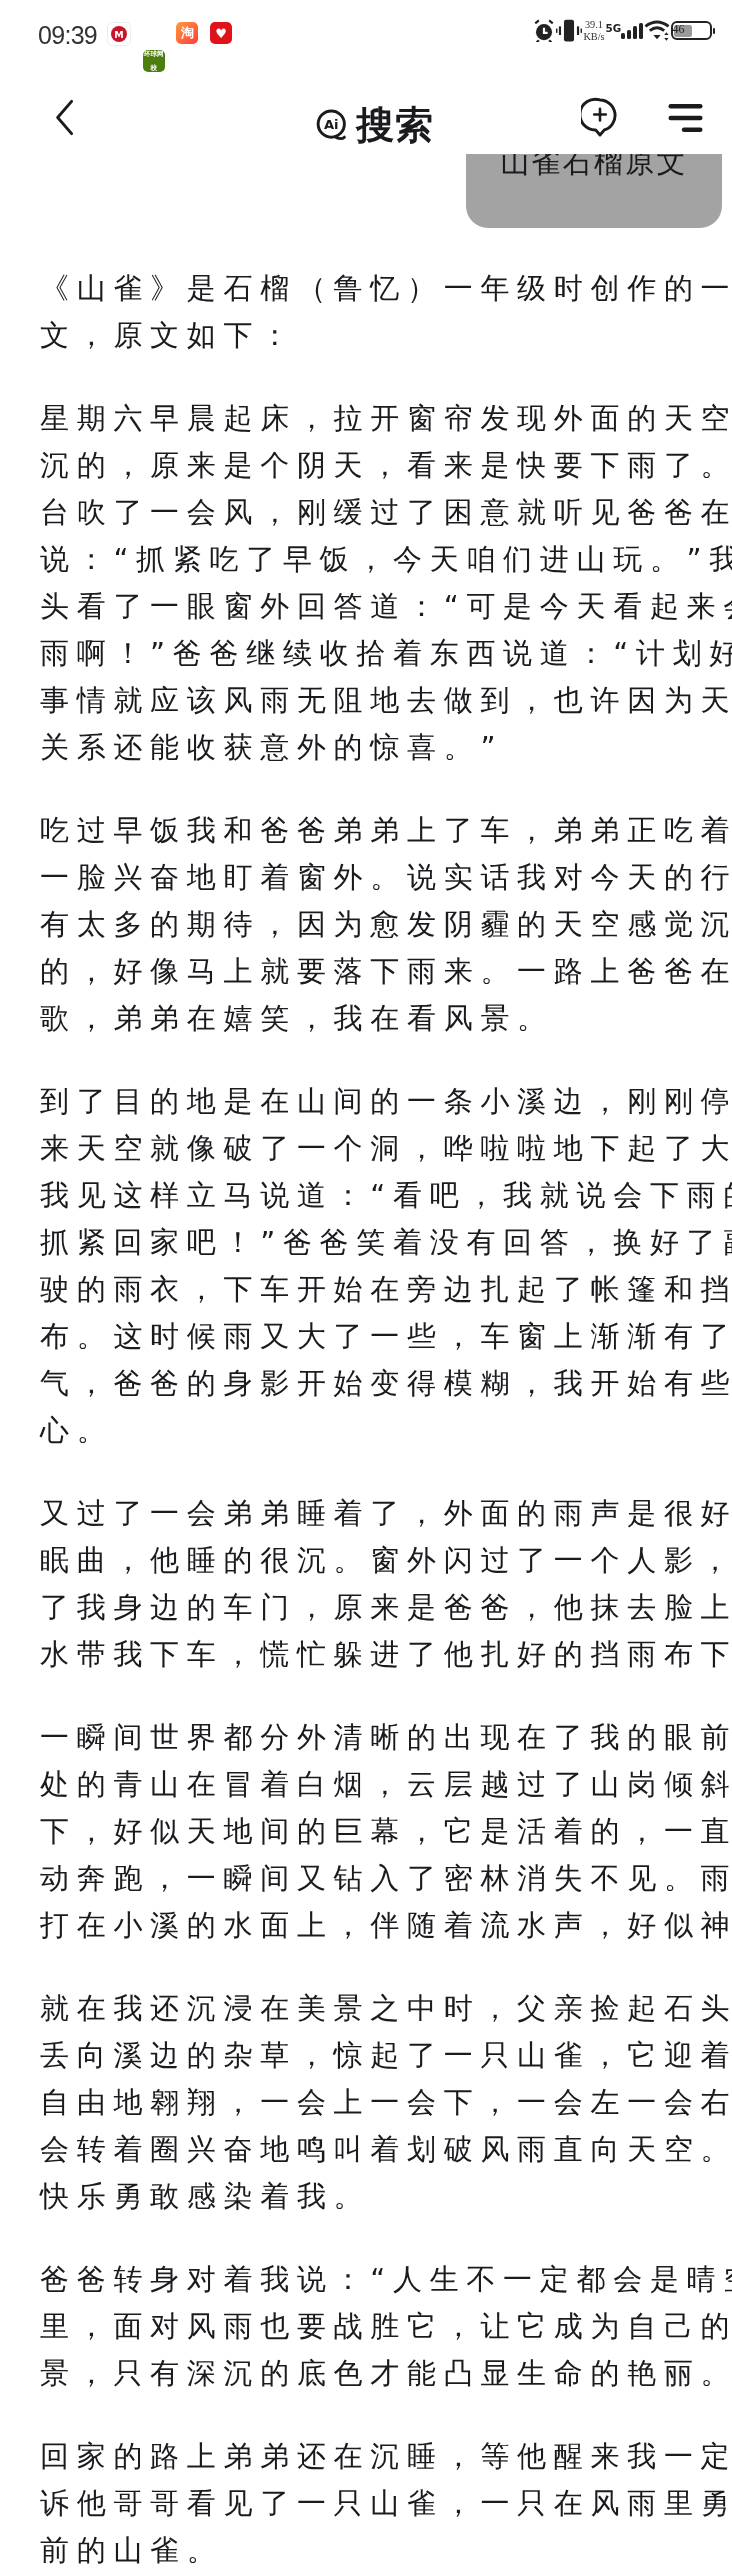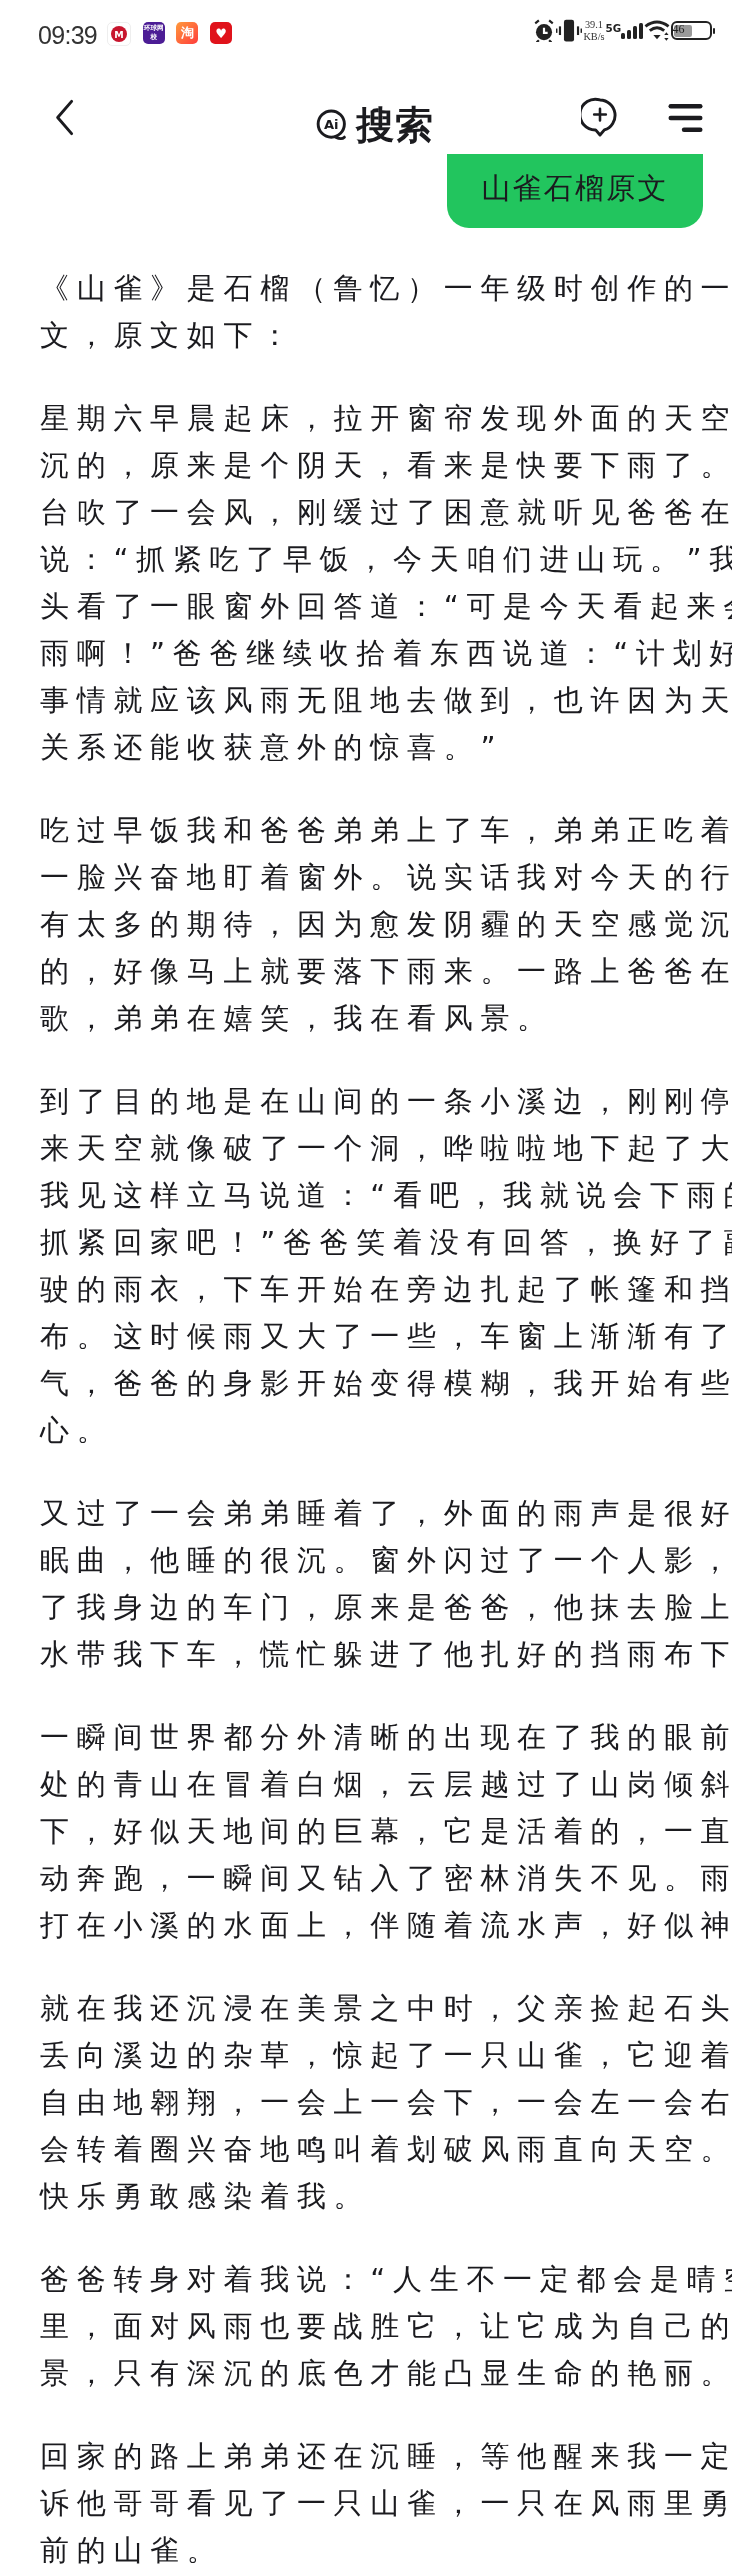--- a/index.html
+++ b/index.html
@@ -8,21 +8,21 @@
     font-family: "DejaVu Sans", "Liberation Sans", sans-serif;
     color: #1b1b1f;
   }
   
   .statusbar { position: absolute; left: 0; top: 0; width: 732px; height: 73px; }
   .sb-time { position: absolute; left: 38px; top: 20.5px; font-size: 25px; color: #333; font-family: "Liberation Sans", sans-serif; letter-spacing: -0.7px; }
   .sb-apps { position: absolute; left: 107px; top: 22px; display: flex; gap: 11.7px; }
   .app-ico { width: 22px; height: 22px; border-radius: 5.1px; display: flex; align-items: center; justify-content: center; font-size: 8px; color: #fff; font-weight: bold; overflow: hidden; }
   .app-cmb { background: #fff; border: 0.7px solid #eee; }
   .app-cmb .m { width: 16px; height: 16px; border-radius: 50%; background: #c8152d; color: #fff; font-size: 9.5px; display:flex; align-items:center; justify-content:center; }
-  .app-hq { background: #4c1d95; font-size: 6.6px; line-height: 9px; text-align: center; }
+  .app-hq { background: #4d7c0f; font-size: 6.6px; line-height: 14px; text-align: center; margin-top: 28px; }
   .app-tb { background: linear-gradient(135deg,#ff9a3c,#ff3c3c); font-size: 13px; }
   .app-pdd { background: #e0131b; font-size: 13px; }
   .sb-right { position: absolute; right: 20.5px; top: 19px; display: flex; align-items: center; gap: 1px; color: #222; }
   .sb-net { font-family: "Liberation Serif", serif; font-size: 10.3px; line-height: 11.7px; text-align: center; color: #333; }
   .sb-5g { font-size: 10.3px; font-weight: bold; line-height: 10.3px; }
   .bars { display: flex; align-items: flex-end; gap: 2.2px; height: 16px; }
   .bars span { width: 3.7px; background: #222; border-radius: 1.5px; }
   .battery { width: 41px; height: 19px; border: 2.2px solid #222; border-radius: 5.9px; position: relative; box-sizing: border-box; }
   .battery .fill { position: absolute; left: 1.5px; top: 1.5px; bottom: 1.5px; width: 17.6px; background: #9a9a9a; border-radius: 2.2px; }
   .battery .lvl { position: absolute; left: 0; right: 8px; top: -1.5px; text-align: left; font-size: 12px; font-family: "Liberation Serif", serif; color: #222; }
@@ -31,23 +31,23 @@
   
   .header { position: absolute; left: 0; top: 81px; width: 732px; height: 73px; background: #fff; z-index: 2; }
   .back-btn { position: absolute; left: 44px; top: 16px; width: 41px; height: 41px; display: flex; align-items: center; justify-content: center; }
   .title-wrap { position: absolute; left: 315px; top: 19px; display: flex; align-items: center; gap: 7.3px; }
   .title-text { font-size: 38px; font-weight: bold; color: #1b1b1f; letter-spacing: 0.7px; }
   .new-chat-btn { position: absolute; left: 578px; top: 14.6px; width: 44px; height: 44px; display: flex; align-items: center; justify-content: center; }
   .menu-btn { position: absolute; left: 663px; top: 14.6px; width: 44px; height: 44px; display: flex; align-items: center; justify-content: center; }
 
   
   .query-bubble {
-    position: absolute; left: 447px; top: 143px; width: 256px; height: 85px;
-    background: #22c55e; border-radius: 0 0 22px 22px; box-sizing: border-box;
-    display: flex; align-items: flex-end; justify-content: center; padding-bottom: 19px;
+    position: absolute; left: 466px; top: 143px; width: 256px; height: 85px;
+    background: #a3a3a3; border-radius: 0 0 22px 22px; box-sizing: border-box;
+    display: flex; justify-content: center; padding-bottom: 19px;
     z-index: 1;
   }
   .query-text { font-size: 29px; color: #1b1b1f; letter-spacing: 2.2px; }
 
   
   .answer { position: absolute; left: 40px; top: 265px; width: 659px; }
   .para { margin: 0 0 36px 0; }
   .line {
     display: block; height: 47px; line-height: 47px; font-size: 29px;
     white-space: nowrap; color: #1b1b1f; letter-spacing: 7.7px;

